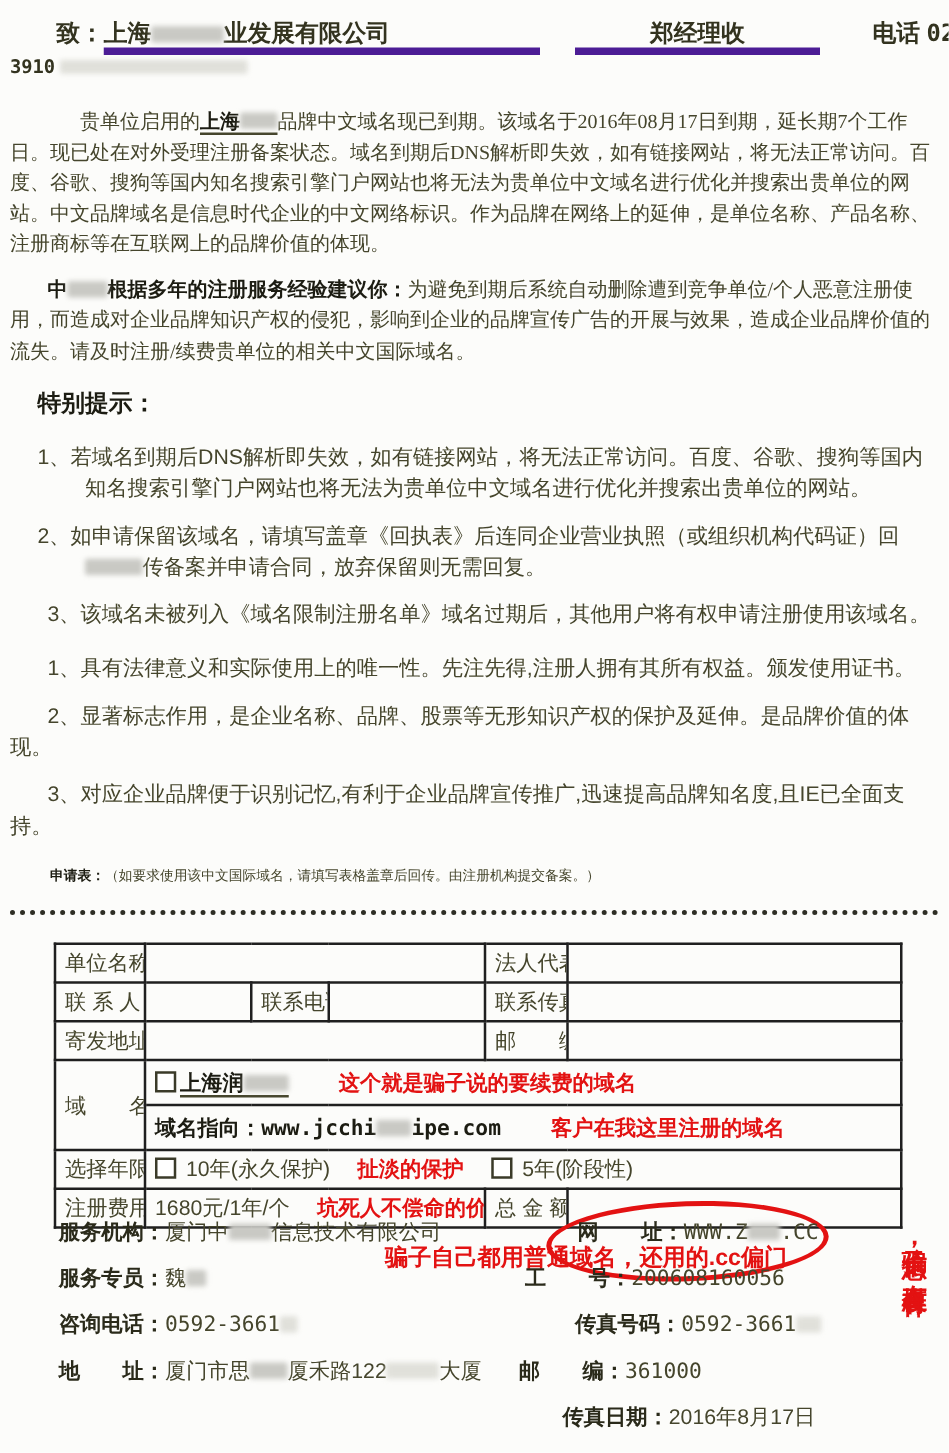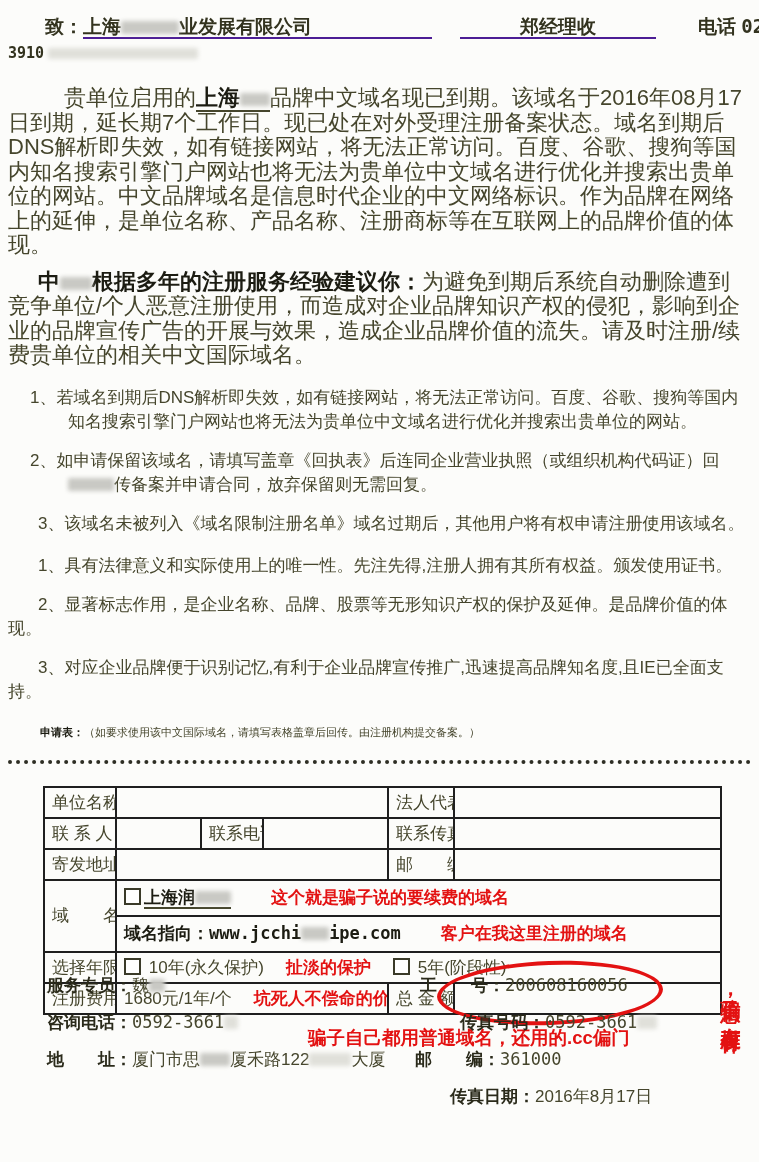--- a/index.html
+++ b/index.html
@@ -6,27 +6,27 @@
   .page {
     position:relative; width:759px; height:1162px; overflow:hidden;
     background:#fcfcfa; color:#45452c;
     font-family:"Liberation Sans", sans-serif;
   }
   .bl { display:inline-block; background:#c9c9c4; filter:blur(2px);
         border-radius:2px; height:13px; vertical-align:-1px; }
   .bl.light { background:#e0e0da; }
   
   .hdr { margin:14px 8px 0 45px; font-size:19px; font-weight:bold; color:#33331f; white-space:nowrap; }
-  .hdr .u { border-bottom:2px solid #4c1d95; }
+  .hdr .u { border-bottom:6px solid #4c1d95; }
   .hdr .pad1 { display:inline-block; width:120px; }
   .hdr .pad2 { display:inline-block; width:60px; }
   .hdr .tel { margin-left:42px; }
   .hdr2 { margin:4px 0 0 8px; font-size:15px; font-weight:bold; color:#33331f; }
   
-  .bodytext { margin:18px 8px 0 8px; font-size:22px; line-height:24.5px; color:#45452c; }
+  .bodytext { margin:18px 8px 0 8px; font-size:16px; line-height:24.5px; color:#45452c;font-family:Liberation Serif, serif; }
   .ind56 { text-indent:56px; }
   .ind30 { text-indent:30px; }
   .bold-dark { font-weight:bold; color:#1c1c12; }
   .heading { margin:16px 8px 0 30px; font-size:19px; font-weight:bold; color:#1c1c12; }
   .item { margin:14px 8px 0 8px; font-size:17px; line-height:24.5px; }
   .hang { padding-left:60px; text-indent:-38px; }
   .uline { border-bottom:2px solid #45452c; }
   .applyline { margin:20px 8px 0 40px; font-size:11px; }
   
   .dots { margin:20px 8px 0 8px; border-top:4px dotted #2e2e24; height:0; }
@@ -64,20 +64,21 @@
   <div class="hdr2"><span class="mono">3910</span>
     <span class="bl light" style="width:150px;height:11px"></span>
   </div>
 
   <p class="bodytext ind56" style="margin-top:24px"><span>贵单位启用的</span><span class="uline bold-dark"><span>上海</span><span class="bl" style="width:30px"></span></span><span>品牌中文域名现已到期。该域名于2016年08月17日到期，延长期7个工作日。现已处在对外受理注册备案状态。域名到期后DNS解析即失效，如有链接网站，将无法正常访问。百度、谷歌、搜狗等国内知名搜索引擎门户网站也将无法为贵单位中文域名进行优化并搜索出贵单位的网站。中文品牌域名是信息时代企业的中文网络标识。作为品牌在网络上的延伸，是单位名称、产品名称、注册商标等在互联网上的品牌价值的体现。</span>
   </p>
 
   <p class="bodytext ind30" style="margin-top:12px"><span class="bold-dark">中</span><span class="bl" style="width:32px"></span><span class="bold-dark">根据多年的注册服务经验建议你：</span><span>为避免到期后系统自动删除遭到竞争单位/个人恶意注册使用，而造成对企业品牌知识产权的侵犯，影响到企业的品牌宣传广告的开展与效果，造成企业品牌价值的流失。请及时注册/续费贵单位的相关中文国际域名。</span>
   </p>
 
+  <div class="heading">特别提示：</div>
   <p class="item hang" style="margin-top:18px">1、若域名到期后DNS解析即失效，如有链接网站，将无法正常访问。百度、谷歌、搜狗等国内知名搜索引擎门户网站也将无法为贵单位中文域名进行优化并搜索出贵单位的网站。</p>
   <p class="item hang"><span>2、如申请保留该域名，请填写盖章《回执表》后连同企业营业执照（或组织机构代码证）回</span><span class="bl" style="width:46px"></span><span>传备案并申请合同，放弃保留则无需回复。</span>
   </p>
   <p class="item ind30" style="padding-left:0">3、该域名未被列入《域名限制注册名单》域名过期后，其他用户将有权申请注册使用该域名。</p>
 
   <p class="item ind30" style="margin-top:18px">1、具有法律意义和实际使用上的唯一性。先注先得,注册人拥有其所有权益。颁发使用证书。</p>
   <p class="item ind30">2、显著标志作用，是企业名称、品牌、股票等无形知识产权的保护及延伸。是品牌价值的体现。</p>
   <p class="item ind30">3、对应企业品牌便于识别记忆,有利于企业品牌宣传推广,迅速提高品牌知名度,且IE已全面支持。</p>
 
   <div class="applyline"><span class="bold-dark">申请表：</span><span>（如要求使用该中文国际域名，请填写表格盖章后回传。由注册机构提交备案。）</span>
@@ -143,20 +144,24 @@
       <td></td>
     </tr>
   </tbody>
     </table>
 
   <div class="belownote">骗子自己都用普通域名，还用的.cc偏门</div>
 
   <div class="footer">
     <div class="oval"></div>
     <div class="frow">
+      <span class="fl"><span class="flab">服务机构：</span><span class="fval">厦门中</span><span class="bl" style="width:34px"></span><span class="fval">信息技术有限公司</span></span>
+      <span class="fl" style="left:462px"><span class="flab">网　　址：</span><span class="mono fval">WWW.Z</span><span class="bl" style="width:26px"></span><span class="mono fval">.CC</span></span>
+    </div>
+    <div class="frow">
       <span class="fl"><span class="flab">服务专员：</span><span class="fval">魏</span><span class="bl" style="width:16px"></span></span>
       <span class="fl" style="left:420px"><span class="flab">工　　号：</span><span class="mono fval">200608160056</span></span>
     </div>
     <div class="frow">
       <span class="fl"><span class="flab">咨询电话：</span><span class="mono fval">0592-3661</span><span class="bl light" style="width:14px"></span></span>
       <span class="fl" style="left:460px"><span class="flab">传真号码：</span><span class="mono fval">0592-3661</span><span class="bl light" style="width:20px"></span></span>
     </div>
     <div class="frow">
       <span class="fl"><span class="flab">地　　址：</span><span class="fval">厦门市思</span><span class="bl" style="width:30px"></span><span class="fval">厦禾路122</span><span class="bl light" style="width:42px"></span><span class="fval">大厦</span></span>
       <span class="fl" style="left:415px"><span class="flab">邮　　编：</span><span class="mono fval">361000</span></span>

